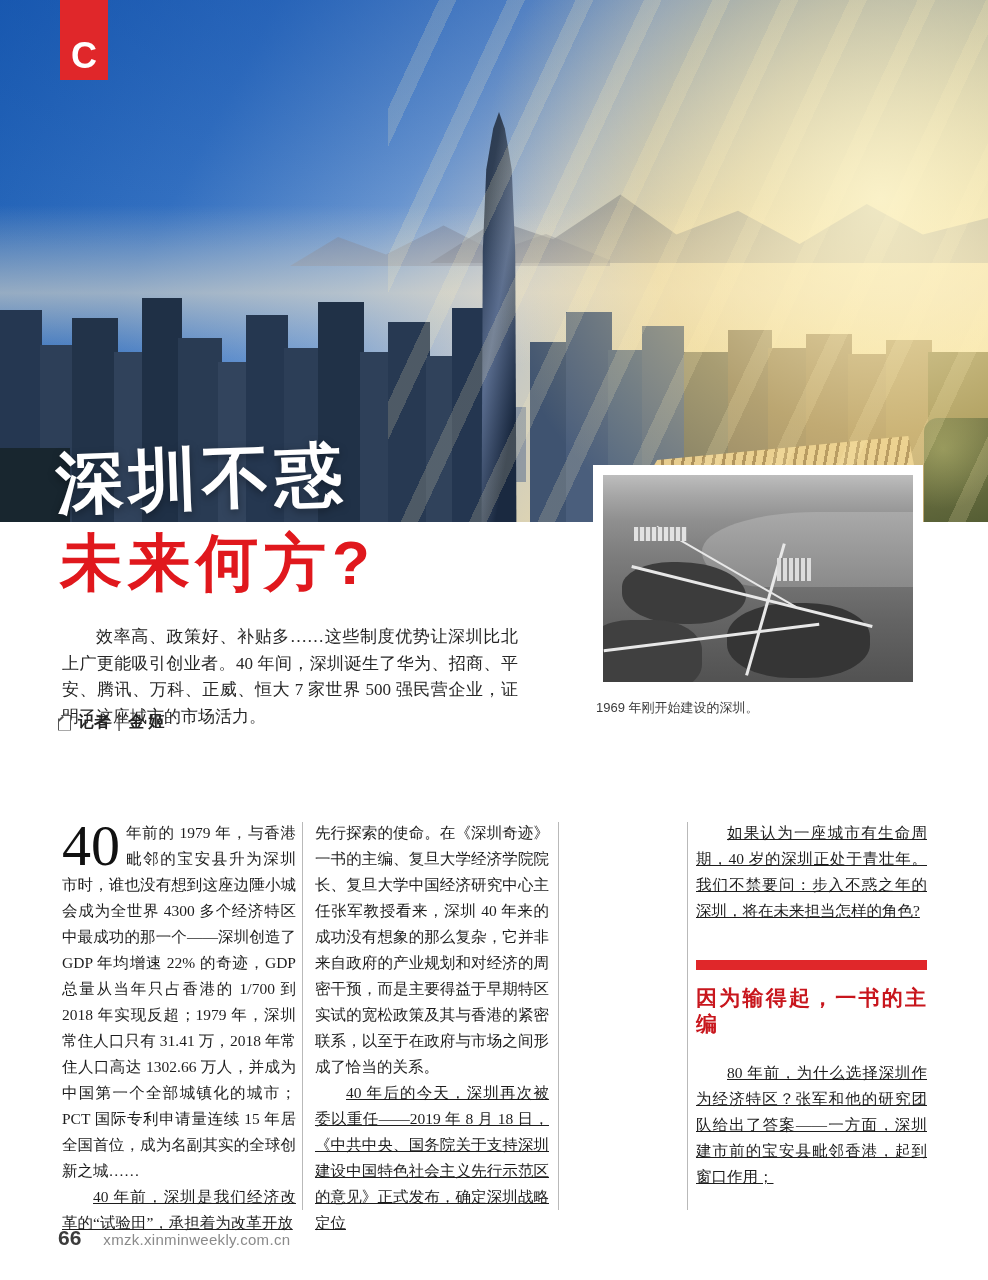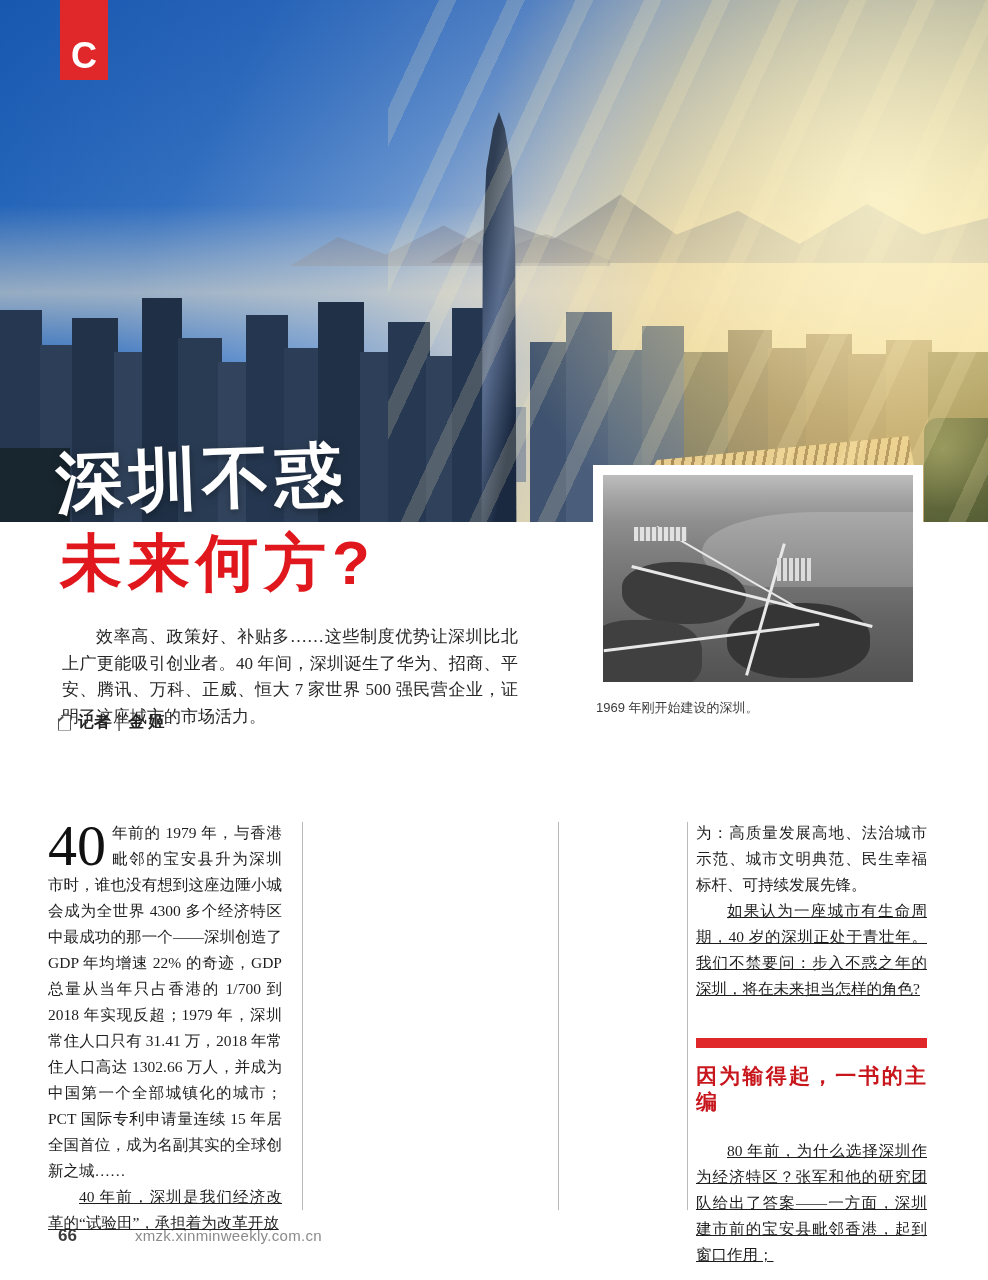--- a/index.html
+++ b/index.html
@@ -75,34 +75,34 @@
     font-size:16px;color:#222;font-weight:700;}
   .doc-icon{width:13px;height:16px;border:1.5px solid #555;box-sizing:border-box;background:#fff;
     clip-path:polygon(32% 0,100% 0,100% 100%,0 100%,0 28%);position:relative;}
   .doc-icon::before{content:'';position:absolute;left:-2px;top:2px;width:7px;height:1.5px;background:#555;transform:rotate(-42deg);}
   .byline .sep{color:#444;font-weight:400;}
   
   .col{position:absolute;top:820px;font-family:"Liberation Serif","DejaVu Serif",serif;
     font-size:15.5px;line-height:26px;text-align:justify;color:#1d1d1d;}
   .col p{margin:0;}
   .col p.indent{text-indent:2em;text-decoration:underline;}
-  #col1{left:48px;width:234px;}
+  #col1{left:62px;width:234px;}
   #col2{left:315px;width:234px;}
   #col3{left:696px;width:231px;}
   .dropcap{float:left;font-family:"Liberation Serif",serif;font-size:58px;line-height:48px;
     padding:2px 6px 0 0;color:#111;}
   .divider{position:absolute;top:822px;height:388px;width:1px;background:#b9b9b9;}
   .d1{left:302px;} .d2{left:558px;} .d3{left:687px;}
   .rule{height:10px;background:var(--accent);margin:36px 0 15px;}
   .subhead{font-family:"Liberation Sans",sans-serif;font-size:21px;font-weight:700;
     color:var(--subhead);letter-spacing:1px;margin:0 0 23px;}
   
   .footer{position:absolute;left:58px;top:1226px;display:flex;align-items:baseline;gap:22px;}
-  .page-num{font-size:17px;font-weight:700;color:#3c3c3c;}
-  .site{font-size:15px;color:#8a8a8a;letter-spacing:.3px;margin-left:36px;}
+  .page-num{font-size:21px;font-weight:700;color:#3c3c3c;}
+  .site{font-size:15px;color:#8a8a8a;letter-spacing:.3px;}
 </style>
 </head>
 <body>
 
 <div class="page">
 
   <div class="hero">
     <div class="sky"></div>
     <div class="sky2"></div>
     <div class="mtn1"></div>
@@ -224,23 +224,26 @@
 
   <div class="divider d1"></div>
   <div class="divider d2"></div>
   <div class="divider d3"></div>
 
   <div class="col" id="col1">
     <p><span class="dropcap">40</span><span>年前的 1979 年，与香港毗邻的宝安县升为深圳市时，谁也没有想到这座边陲小城会成为全世界 4300 多个经济特区中最成功的那一个——深圳创造了 GDP 年均增速 22% 的奇迹，GDP 总量从当年只占香港的 1/700 到 2018 年实现反超；1979 年，深圳常住人口只有 31.41 万，2018 年常住人口高达 1302.66 万人，并成为中国第一个全部城镇化的城市；PCT 国际专利申请量连续 15 年居全国首位，成为名副其实的全球创新之城……</span></p>
     <p class="indent">40 年前，深圳是我们经济改革的“试验田”，承担着为改革开放</p>
   </div>
 
+  <div class="col" id="col2">
+    <p>先行探索的使命。在《深圳奇迹》一书的主编、复旦大学经济学院院长、复旦大学中国经济研究中心主任张军教授看来，深圳 40 年来的成功没有想象的那么复杂，它并非来自政府的产业规划和对经济的周密干预，而是主要得益于早期特区实试的宽松政策及其与香港的紧密联系，以至于在政府与市场之间形成了恰当的关系。</p>
+    <p class="indent">40 年后的今天，深圳再次被委以重任——2019 年 8 月 18 日，《中共中央、国务院关于支持深圳建设中国特色社会主义先行示范区的意见》正式发布，确定深圳战略定位</p>
+  </div>
 
   <div class="col" id="col3">
-    <p>为：高质量发展高地、法治城市示范、城市文明典范、民生幸福标杆、可持续发展先锋。</p>
     <p class="indent">如果认为一座城市有生命周期，40 岁的深圳正处于青壮年。我们不禁要问：步入不惑之年的深圳，将在未来担当怎样的角色?</p>
     <div class="rule"></div>
     <h3 class="subhead">因为输得起，一书的主编</h3>
     <p class="indent">80 年前，为什么选择深圳作为经济特区？张军和他的研究团队给出了答案——一方面，深圳建市前的宝安县毗邻香港，起到窗口作用；</p>
   </div>
 
   <div class="footer">
     <span class="page-num">66</span>
     <span class="site">xmzk.xinminweekly.com.cn</span>
   </div>

